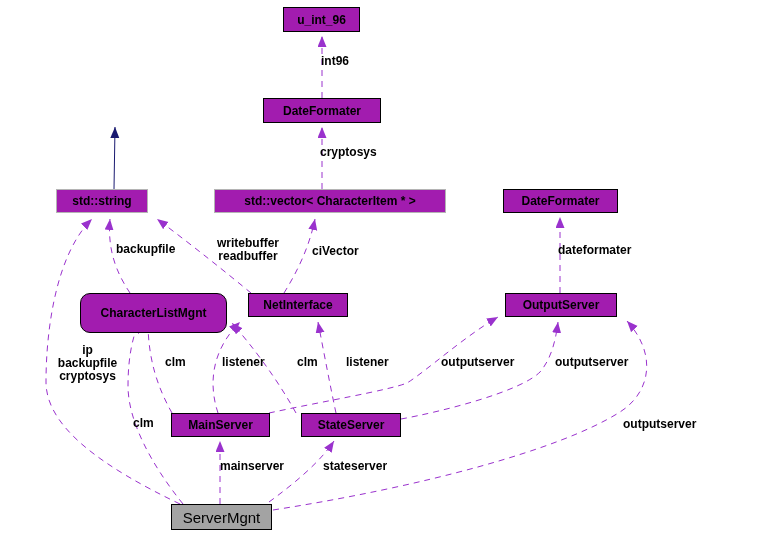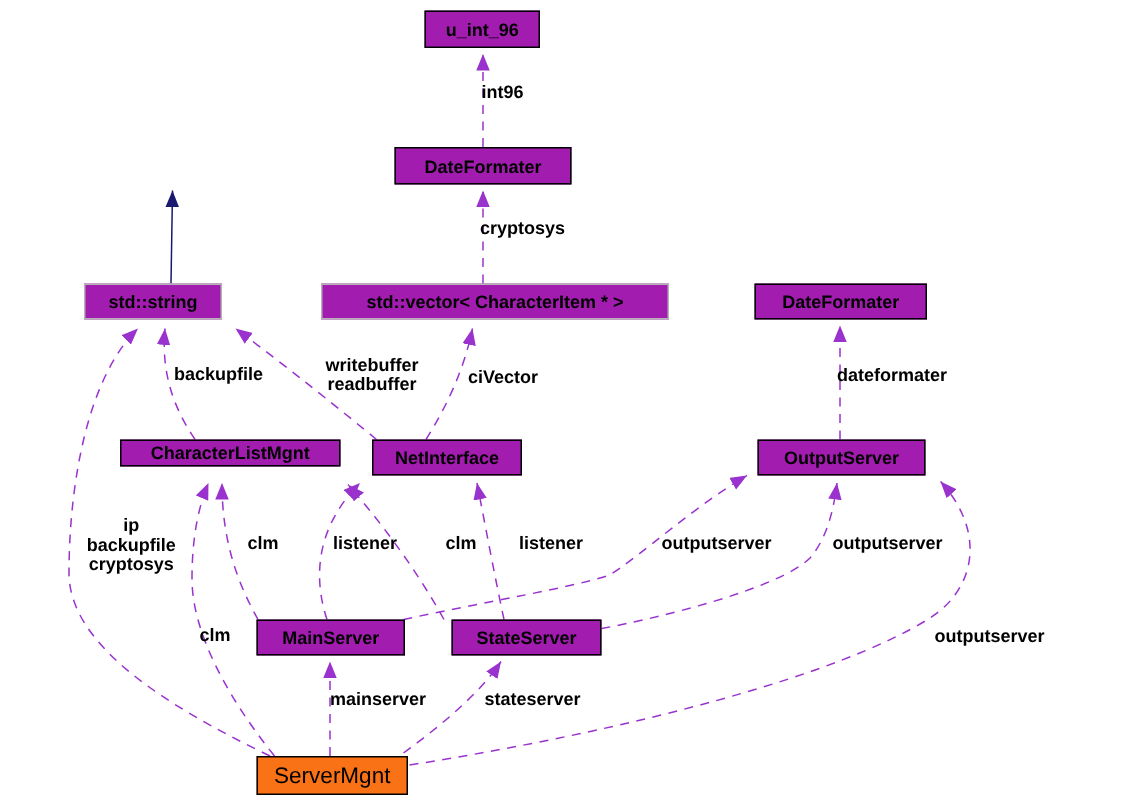--- a/index.html
+++ b/index.html
@@ -3,21 +3,21 @@
 <meta charset="utf-8">
 <style>
   html,body{margin:0;padding:0;background:#fff;}
   #canvas{position:relative;width:761px;height:533px;background:#ffffff;overflow:hidden;
           font-family:"Liberation Sans",sans-serif;}
   #edges{position:absolute;left:0;top:0;width:761px;height:533px;}
   .node{position:absolute;box-sizing:border-box;background:#a21caf;border:1px solid #000000;
         color:#000000;font:bold 12px "Liberation Sans",sans-serif;
         display:flex;align-items:center;justify-content:center;white-space:nowrap;z-index:2;}
   .node.external{border-color:#b4b4b4;}
-  .node.focus{background:#f97316;font:15px "Liberation Sans",sans-serif;font-weight:normal;}
+  .node.focus{background:#a3a3a3;font:15px "Liberation Sans",sans-serif;font-weight:normal;}
   .elabel{position:absolute;font:bold 12px "Liberation Sans",sans-serif;color:#000000;
           white-space:nowrap;line-height:13px;z-index:3;}
   .elabel.center{text-align:center;}
   .edge{fill:none;stroke:#9a32cd;stroke-width:1;stroke-dasharray:6,5;}
   .edge.solid{stroke:#191970;stroke-dasharray:none;}
 </style>
 </head>
 <body>
 
 <div id="canvas">
@@ -49,21 +49,21 @@
     <path class="edge" d="M273,510 C420,487 560,450 620,412 C650,393 658,355 627,321" marker-end="url(#arrow-purple)"></path>
     <path class="edge" d="M220,504 L220,441" marker-end="url(#arrow-purple)"></path>
     <path class="edge" d="M269,502 C295,483 320,462 334,441" marker-end="url(#arrow-purple)"></path>
   </svg>
 
   <div class="node" style="left:283px;top:7px;width:77px;height:25px;">u_int_96</div>
   <div class="node" style="left:263px;top:98px;width:118px;height:25px;">DateFormater</div>
   <div class="node external" style="left:56px;top:189px;width:92px;height:24px;">std::string</div>
   <div class="node external" style="left:214px;top:189px;width:232px;height:24px;">std::vector&lt; CharacterItem * &gt;</div>
   <div class="node" style="left:503px;top:189px;width:115px;height:24px;">DateFormater</div>
-  <div class="node" style="left:80px;top:293px;width:147px;height:18px;">CharacterListMgnt</div>
+  <div class="node" style="left:80px;top:293px;width:147px;height:40px;border-radius:10px;">CharacterListMgnt</div>
   <div class="node" style="left:248px;top:293px;width:100px;height:24px;">NetInterface</div>
   <div class="node" style="left:505px;top:293px;width:112px;height:24px;">OutputServer</div>
   <div class="node" style="left:171px;top:413px;width:99px;height:24px;">MainServer</div>
   <div class="node" style="left:301px;top:413px;width:100px;height:24px;">StateServer</div>
   <div class="node focus" style="left:171px;top:504px;width:101px;height:26px;">ServerMgnt</div>
 
   <div class="elabel" style="left:321px;top:55px;">int96</div>
   <div class="elabel" style="left:320px;top:146px;">cryptosys</div>
   <div class="elabel" style="left:116px;top:243px;">backupfile</div>
   <div class="elabel center" style="left:206px;top:237px;width:84px;">

